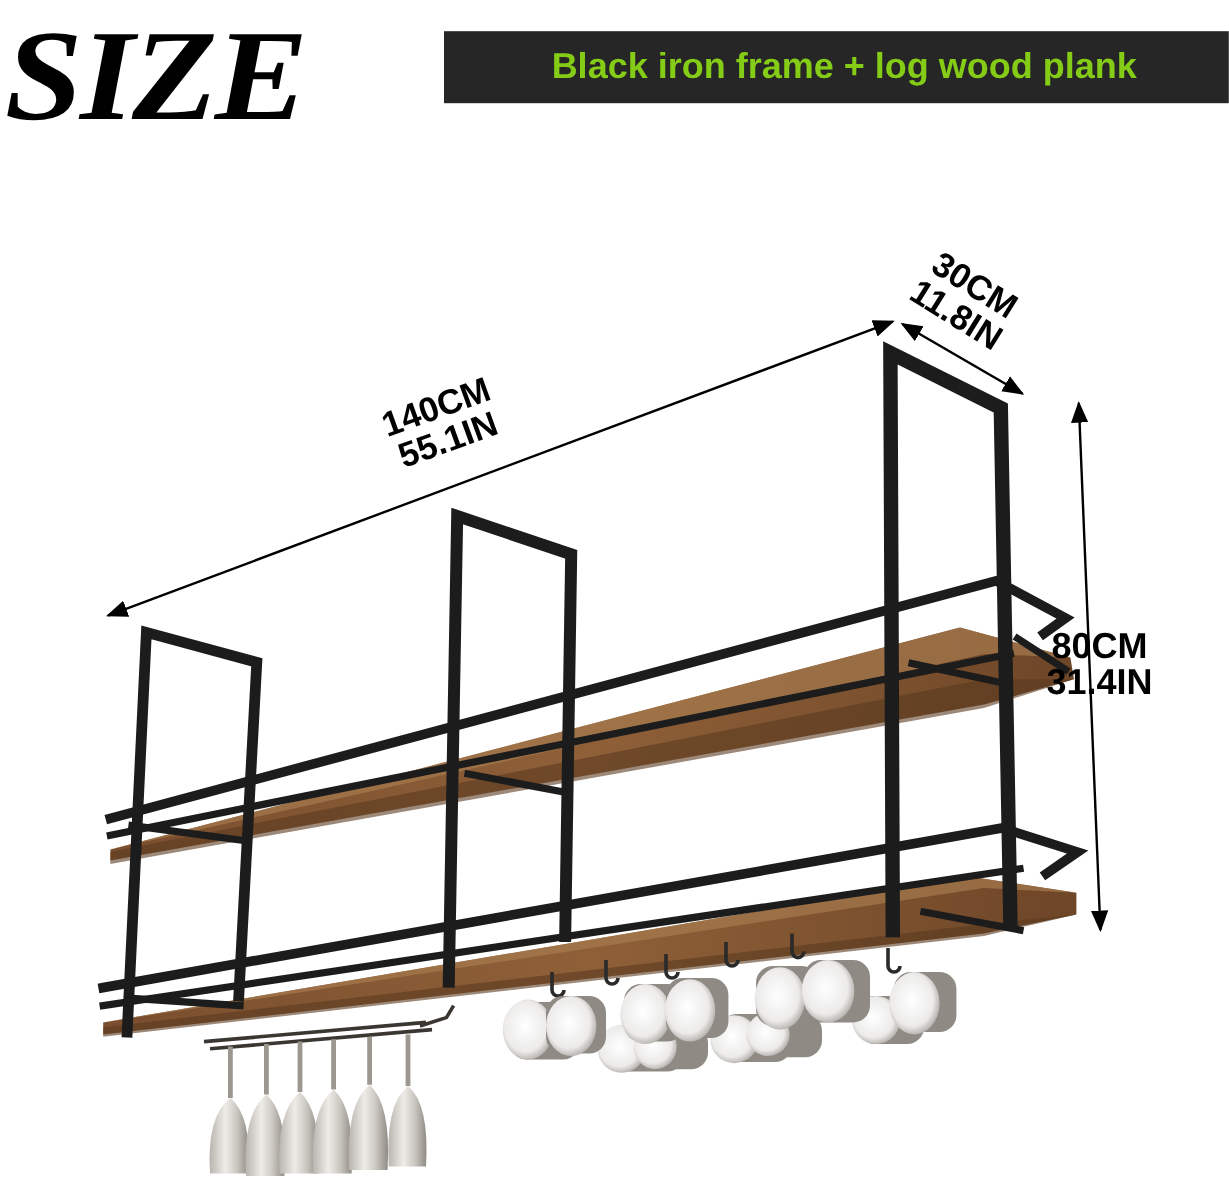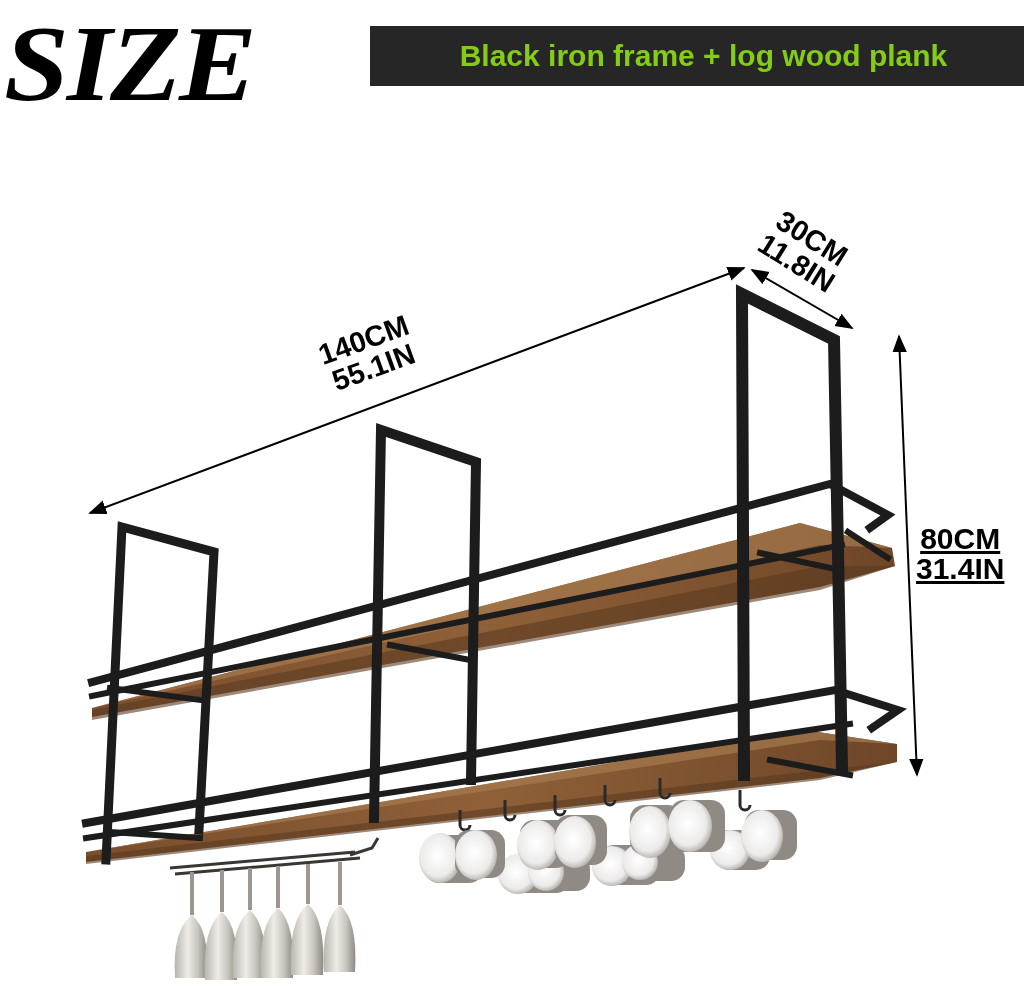--- a/index.html
+++ b/index.html
@@ -185,16 +185,16 @@
 <div class="dim" style="left:322px; top:325px; transform:rotate(-20deg); transform-origin:center;">
   <span>140CM</span>
   <span>55.1IN</span>
 </div>
 
 <div class="dim" style="left:762px; top:222px; transform:rotate(32deg); transform-origin:center;">
   <span>30CM</span>
   <span>11.8IN</span>
 </div>
 
-<div class="dim" style="left:916px; top:524px; font-size:30px; line-height:30px;text-decoration:underline;">
+<div class="dim" style="left:872px; top:524px; font-size:30px; line-height:30px;">
   <span>80CM</span>
   <span>31.4IN</span>
 </div>
 
 </body></html>

